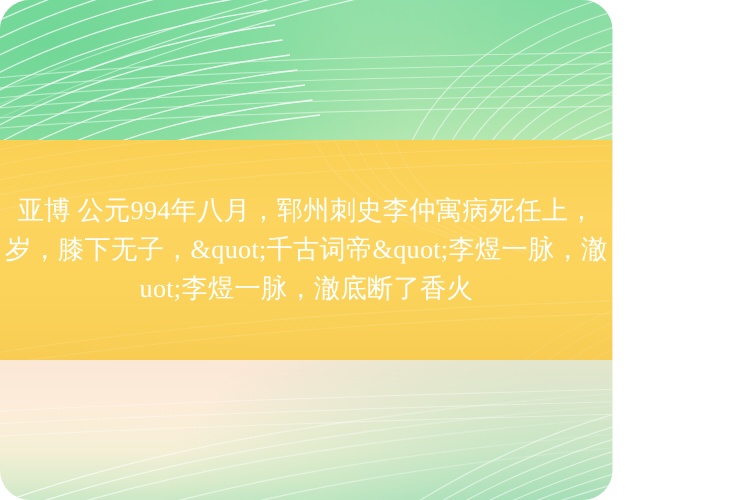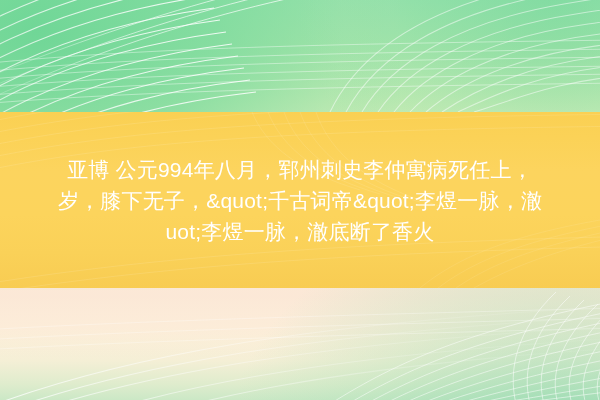--- a/index.html
+++ b/index.html
@@ -3,24 +3,25 @@
 <meta charset="utf-8">
 <title>Banner</title>
 <style>
   html, body {
     margin: 0;
     padding: 0;
     background: #ffffff;
   }
   #stage {
     position: relative;
-    width: 600px;
+    width: 490px;
     height: 400px;
     overflow: hidden;
-    font-family: Liberation Sans, sans-serif;
+    font-family: Liberation Serif, serif;
+    border-radius: 24px;
   }
 
   
   .bg-base {
     position: absolute;
     inset: 0;
     background:
       linear-gradient(180deg,
         #8fe0a8 0%,
         #9fe3a6 12%,

